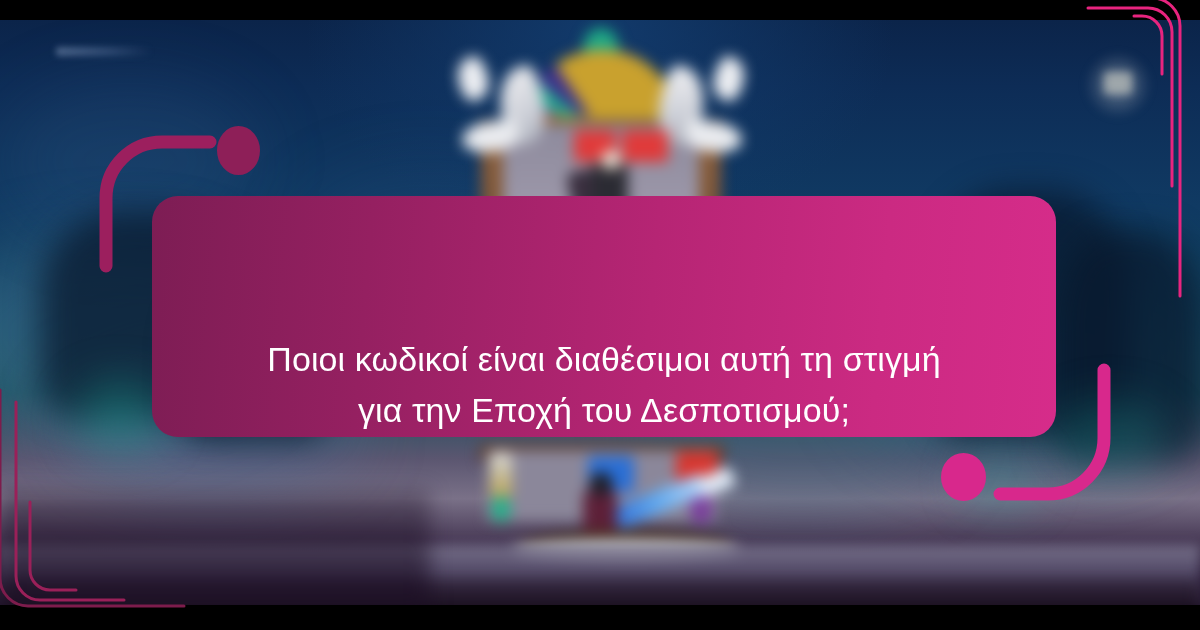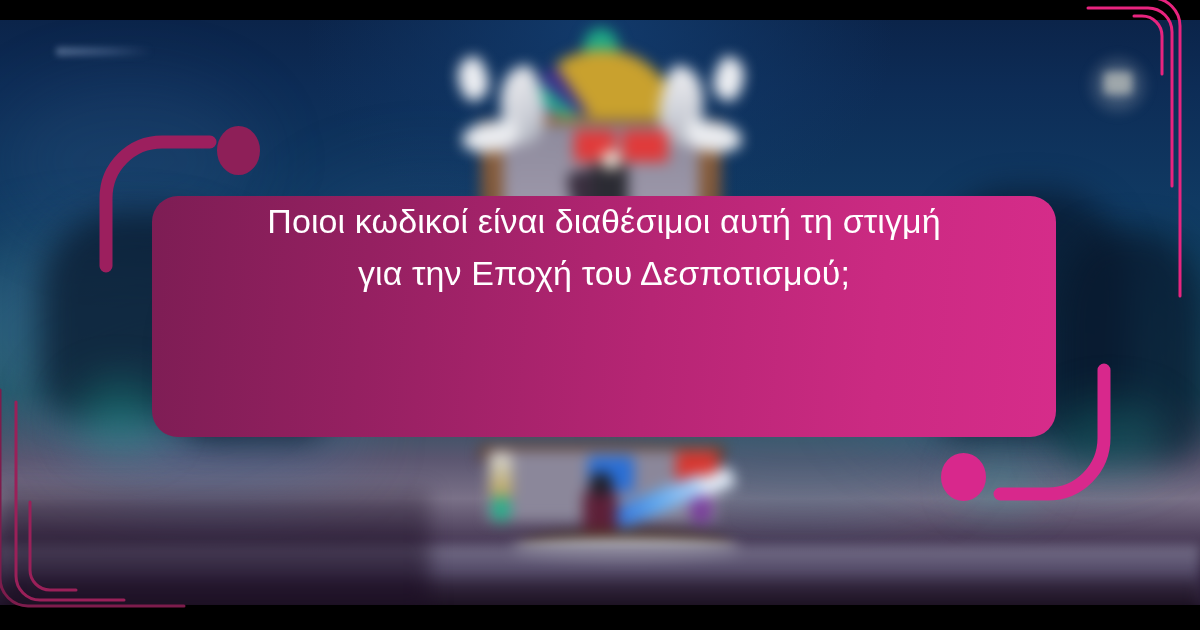--- a/index.html
+++ b/index.html
@@ -241,21 +241,21 @@
   .card {
     position: absolute;
     left: 152px;
     top: 196px;
     width: 904px;
     height: 241px;
     border-radius: 26px;
     background: linear-gradient(95deg, #7d1d54 0%, #952061 24%, #b62574 55%, #cb2a82 80%, #d62c8a 100%);
     z-index: 9;
     display: flex;
-    align-items: flex-start;
+    align-items: flex-end;
     justify-content: center;
     box-sizing: border-box;
     padding: 0 56px;
   }
   .card-text {
     color: #ffffff;
     font-size: 34px;
     line-height: 1.52;
     text-align: center;
     font-weight: 400;

